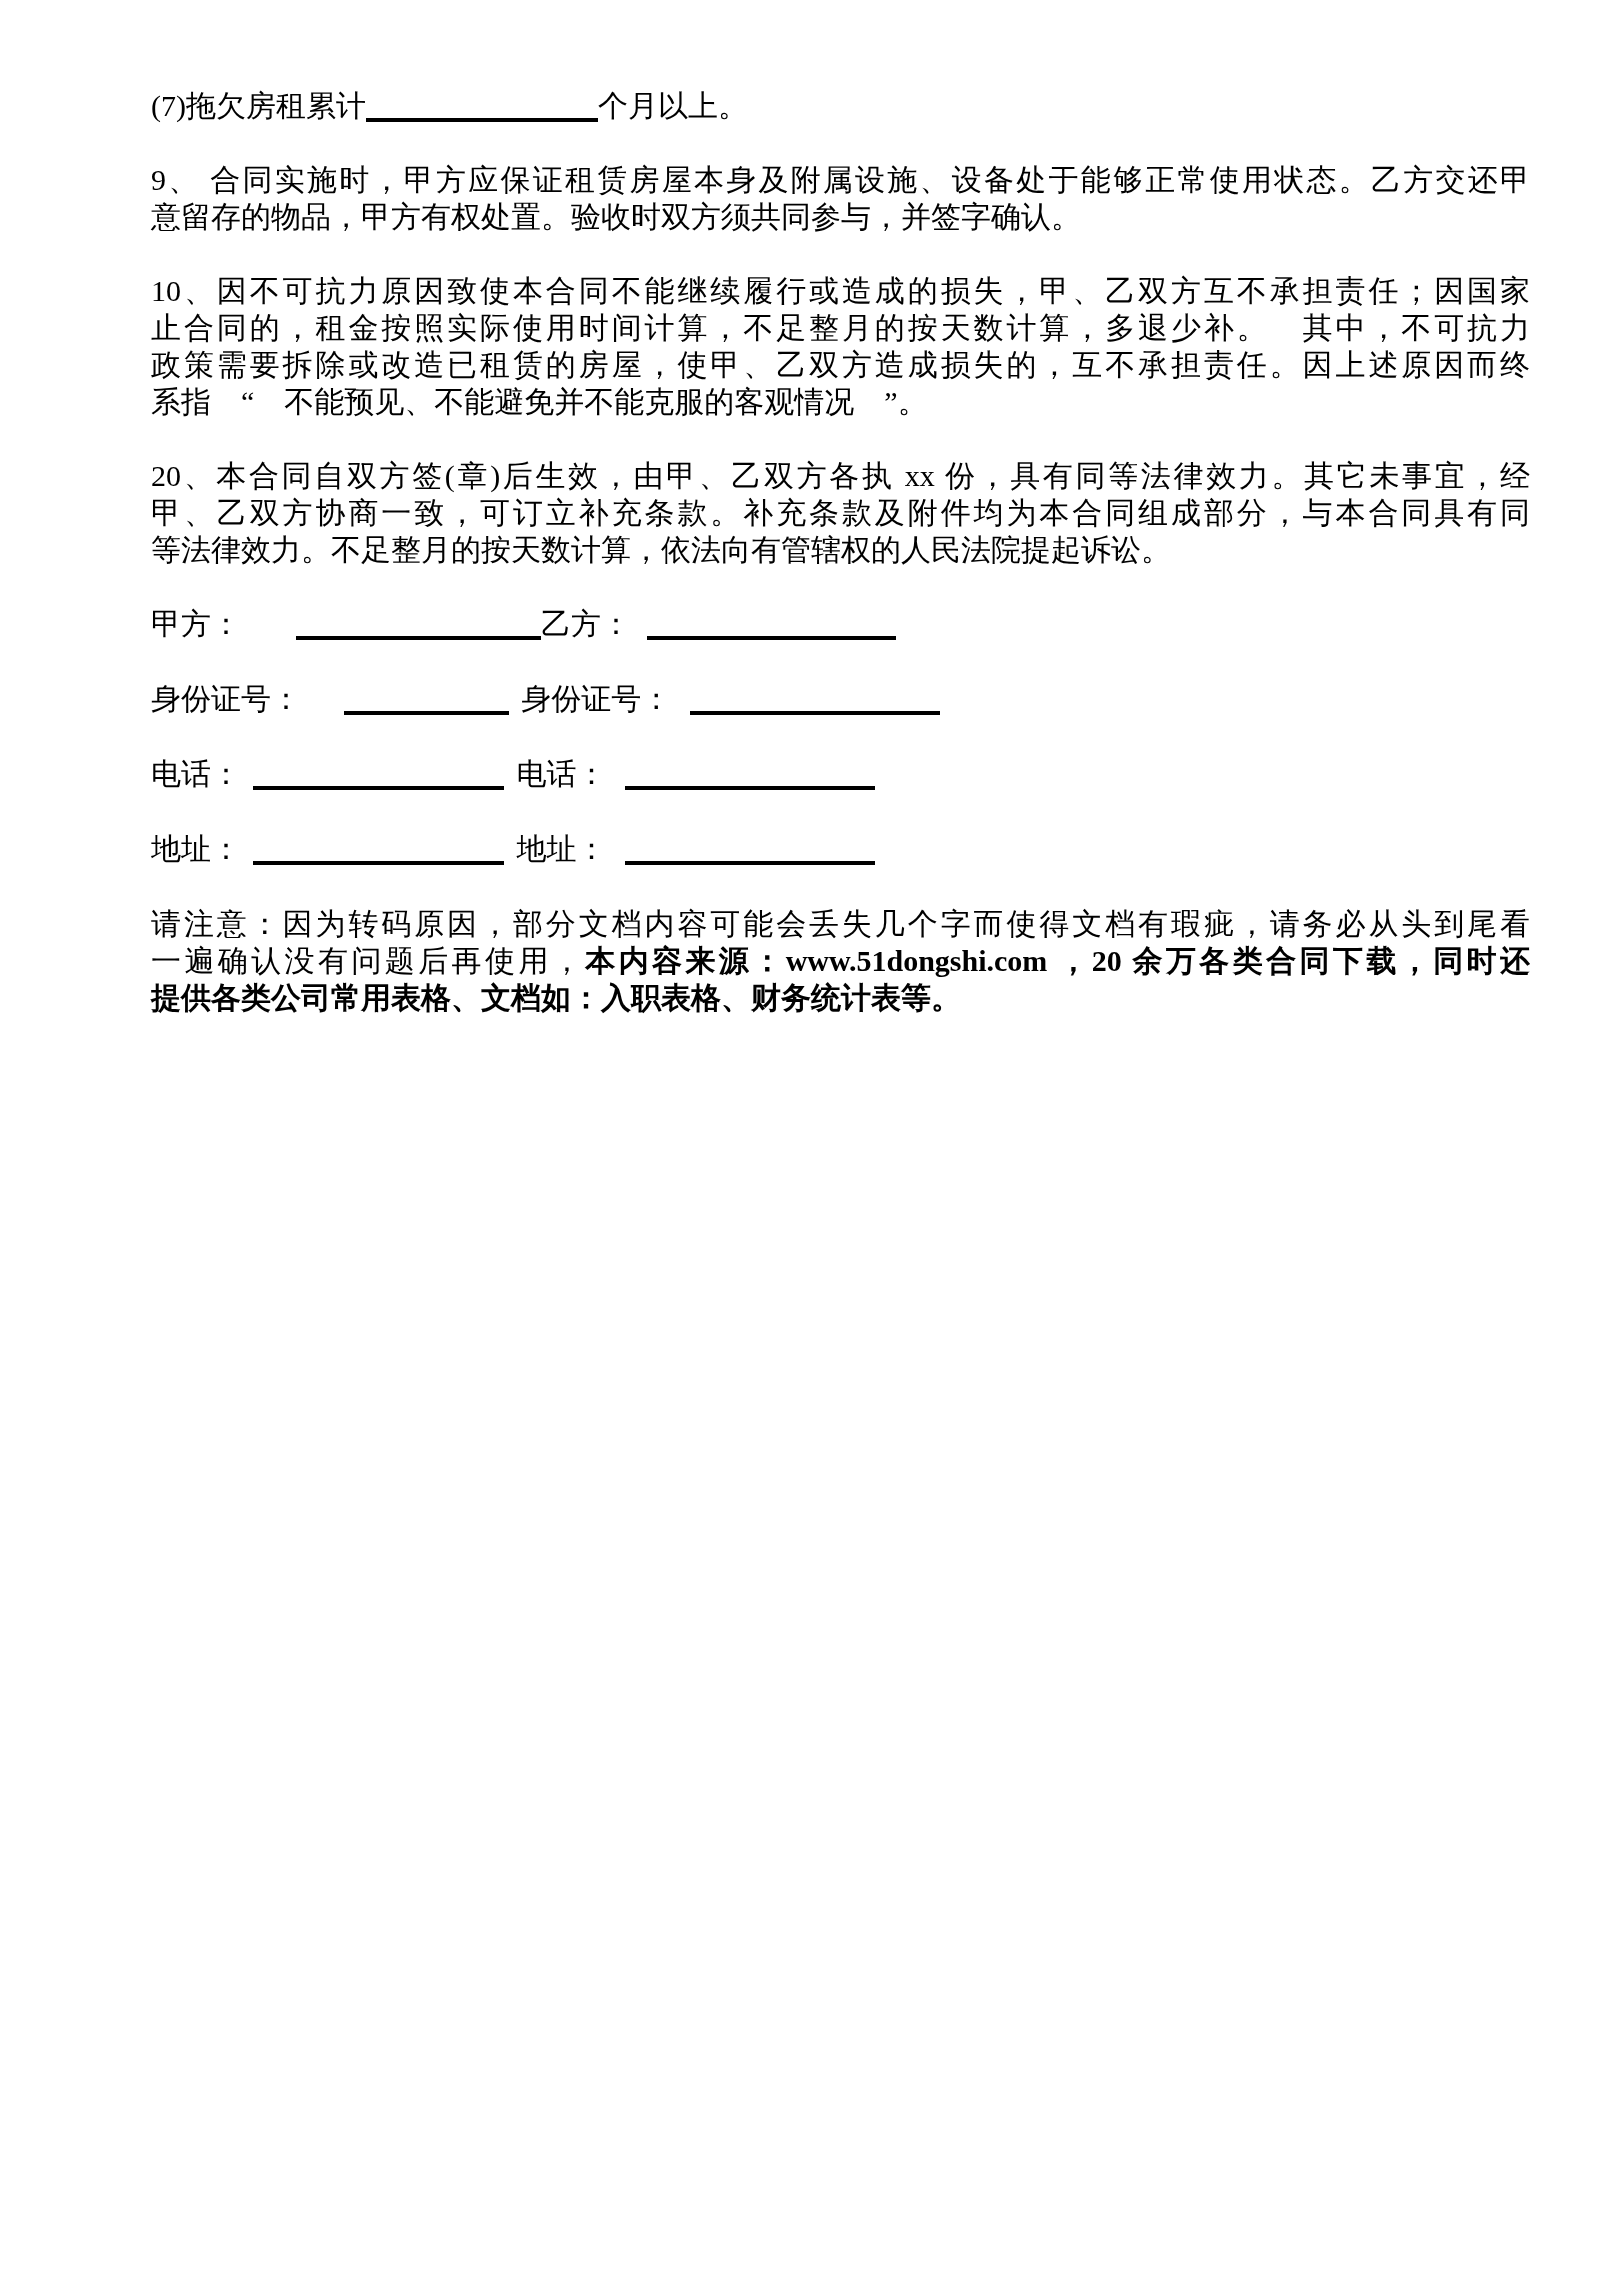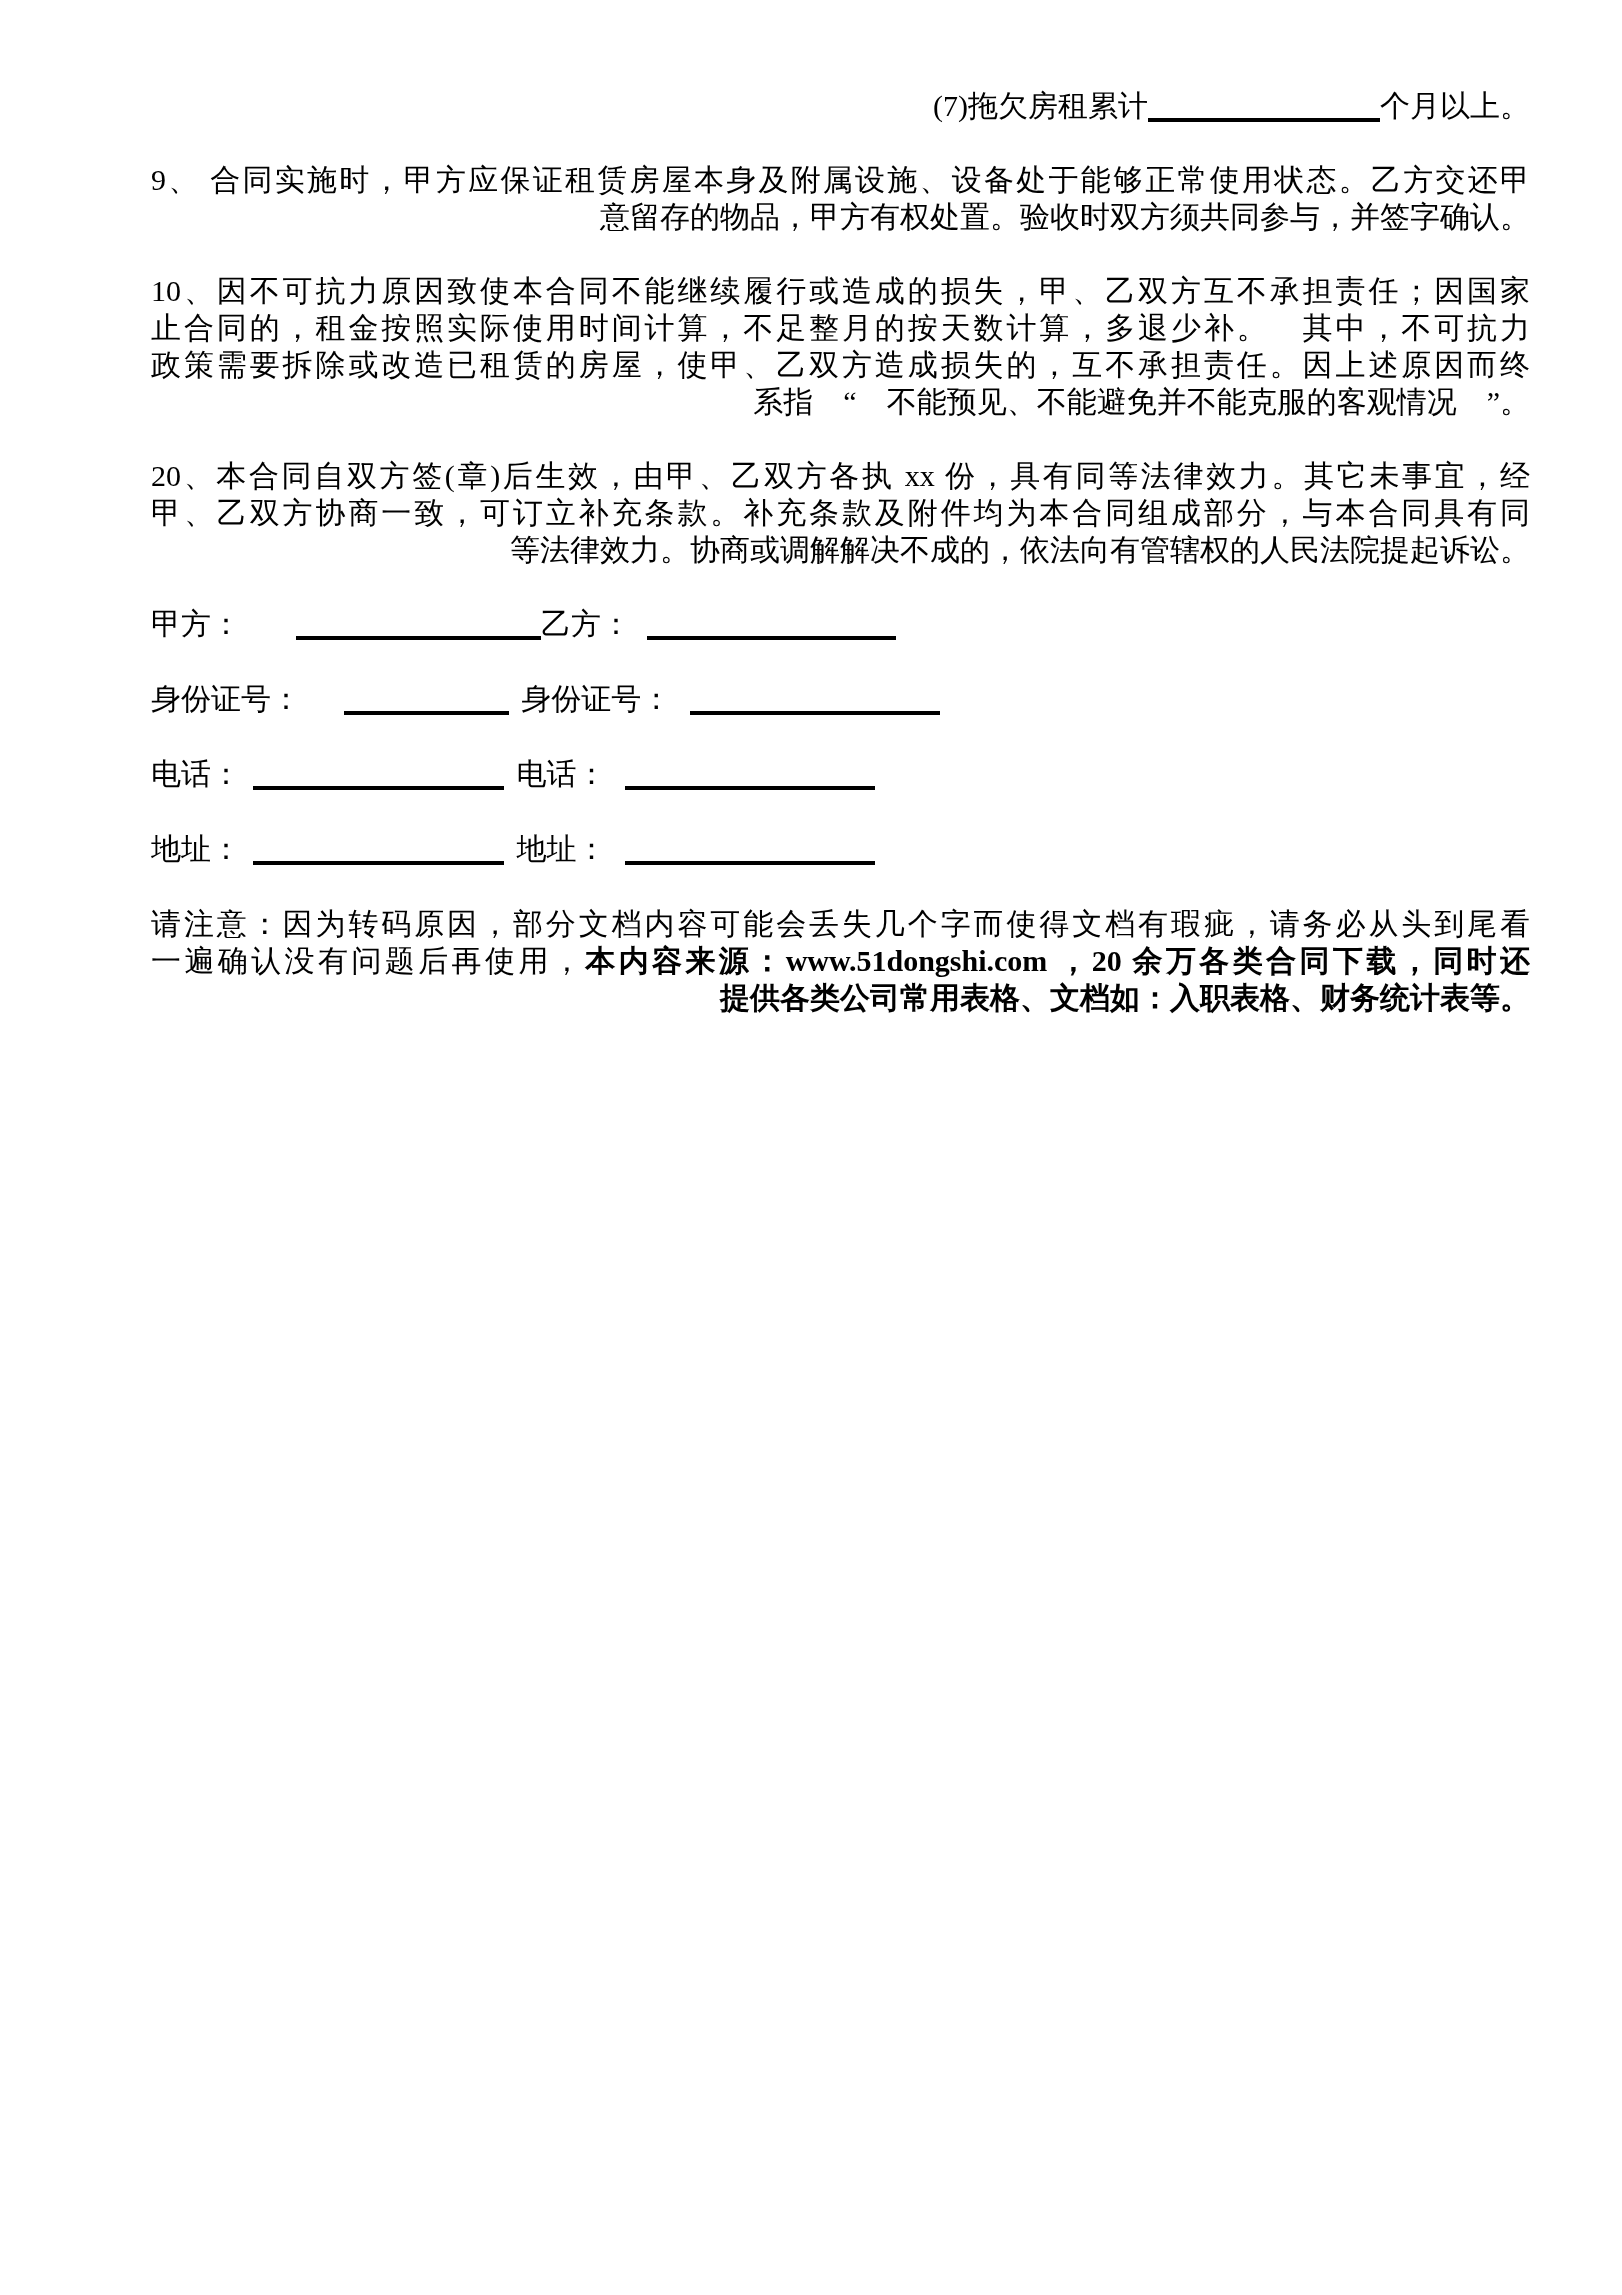--- a/index.html
+++ b/index.html
@@ -13,21 +13,21 @@
   .page {
     box-sizing: border-box;
     width: 1623px; height: 2295px;
     padding: 87px 93px 0 151px;
     font-size: 30px;
     line-height: 37px;
   }
   .para { margin: 0 0 37px 0; }
   
   .line-fill { text-align: justify; text-align-last: justify; }
-  .line-end  { text-align: right; }
+  .line-end  { text-align: left; }
   
   .blank {
     display: inline-block;
     height: 26px;
     border-bottom: 4.1px solid #000;
     vertical-align: -5.5px;
   }
   .w340 { width: 232px; }
   .w360 { width: 245px; }
   .w365 { width: 249px; }
@@ -61,21 +61,21 @@
   <div class="para">
     <div class="line-fill">10、因不可抗力原因致使本合同不能继续履行或造成的损失，甲、乙双方互不承担责任；因国家</div>
     <div class="line-fill">止合同的，租金按照实际使用时间计算，不足整月的按天数计算，多退少补。　其中，不可抗力</div>
     <div class="line-fill">政策需要拆除或改造已租赁的房屋，使甲、乙双方造成损失的，互不承担责任。因上述原因而终</div>
     <div class="line-end">系指　“　不能预见、不能避免并不能克服的客观情况　”。</div>
   </div>
 
   <div class="para">
     <div class="line-fill">20、本合同自双方签(章)后生效，由甲、乙双方各执 xx 份，具有同等法律效力。其它未事宜，经</div>
     <div class="line-fill">甲、乙双方协商一致，可订立补充条款。补充条款及附件均为本合同组成部分，与本合同具有同</div>
-    <div class="line-end">等法律效力。协商或调解解决不成的，依法向有管辖权的人民法院提起诉讼。</div>
+    <div class="line-end">等法律效力。不足整月的按天数计算，依法向有管辖权的人民法院提起诉讼。</div>
   </div>
 
   <div class="sig-row">
     <span>甲方：</span><span class="sp sp80"></span><span class="blank w360"></span><span>乙方：</span><span class="sp sp24"></span><span class="blank w365"></span>
   </div>
 
   <div class="sig-row">
     <span>身份证号：</span><span class="sp sp63"></span><span class="blank w242"></span><span class="sp sp18"></span><span>身份证号：</span><span class="sp sp27"></span><span class="blank w367"></span>
   </div>
 

